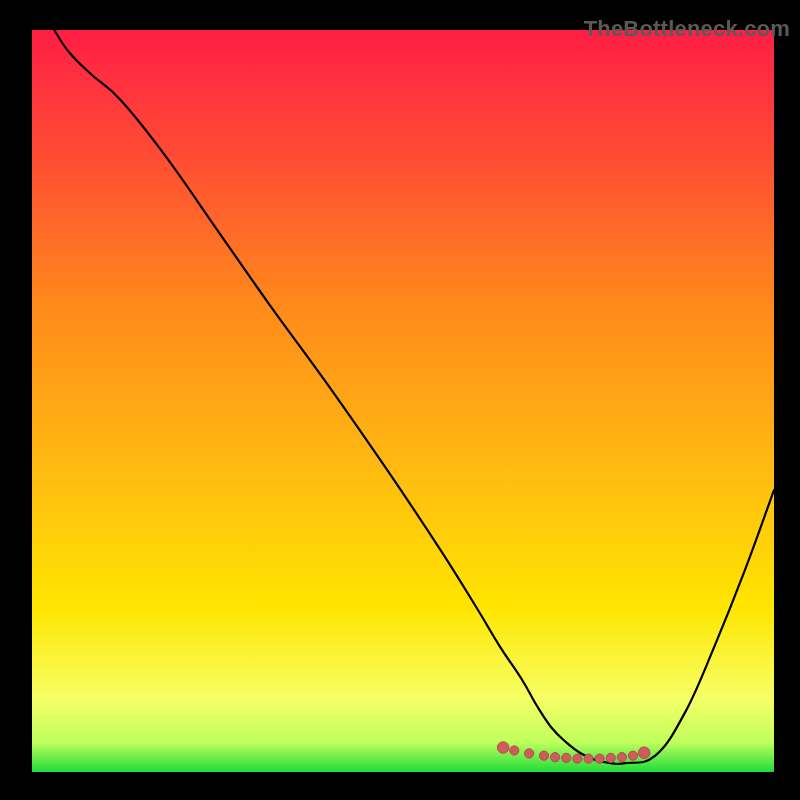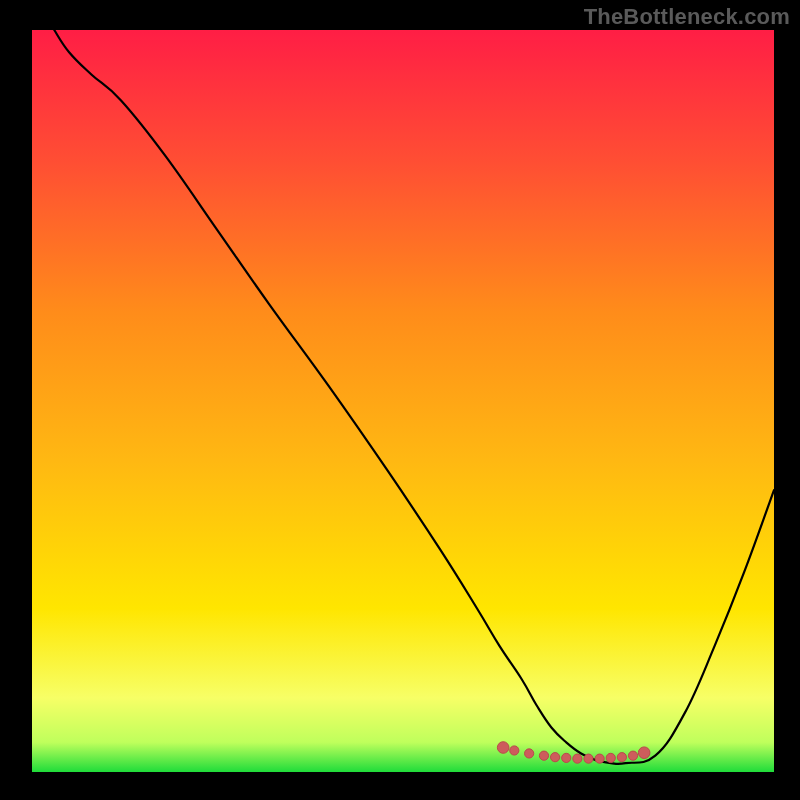--- a/index.html
+++ b/index.html
@@ -11,21 +11,21 @@
     overflow: hidden;
   }
   .container {
     position: relative;
     width: 800px;
     height: 800px;
     background: #000000;
   }
   .watermark {
     position: absolute;
-    top: 4px;
+    top: 16px;
     right: 10px;
     color: #5a5a5a;
     font-family: Arial, Helvetica, sans-serif;
     font-size: 22px;
     font-weight: bold;
     z-index: 20;
     letter-spacing: 0.2px;
   }
   svg.plot {
     position: absolute;

